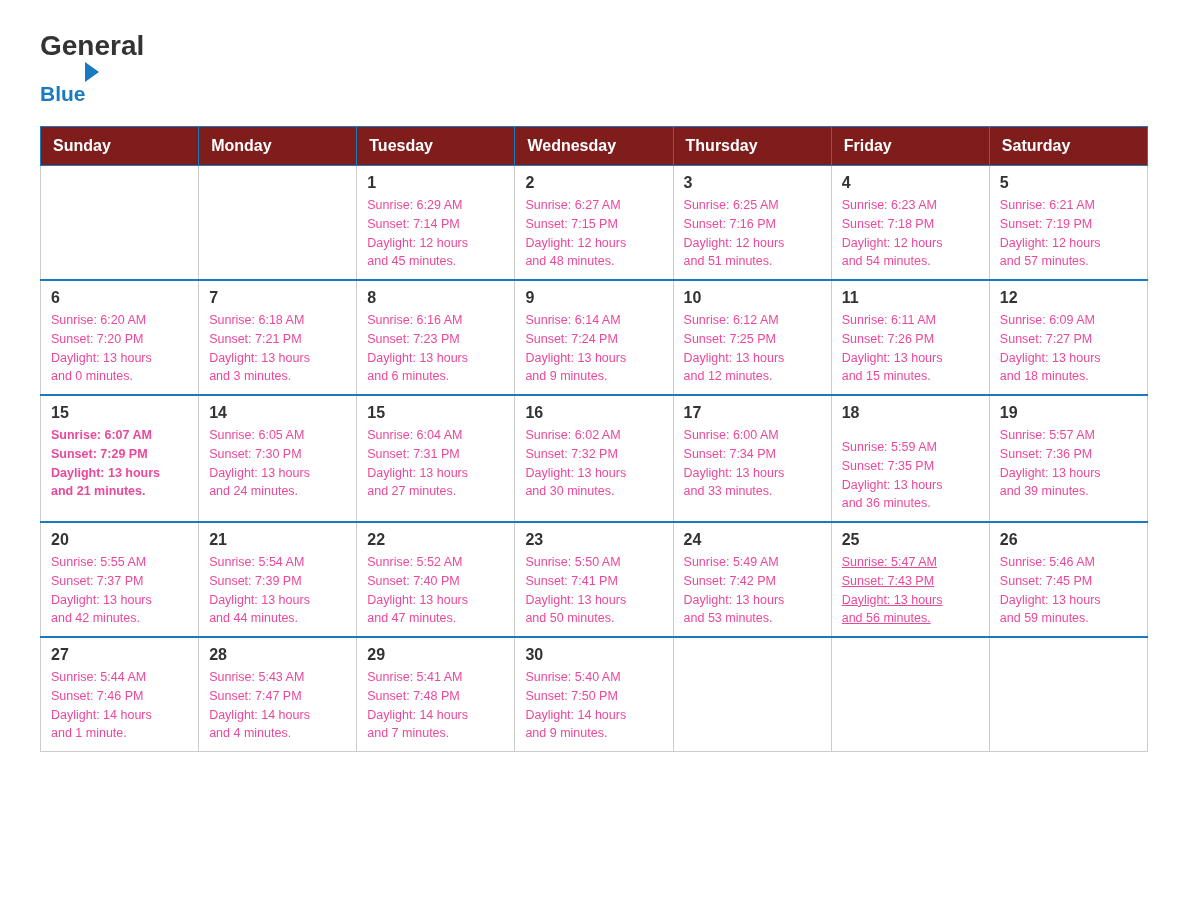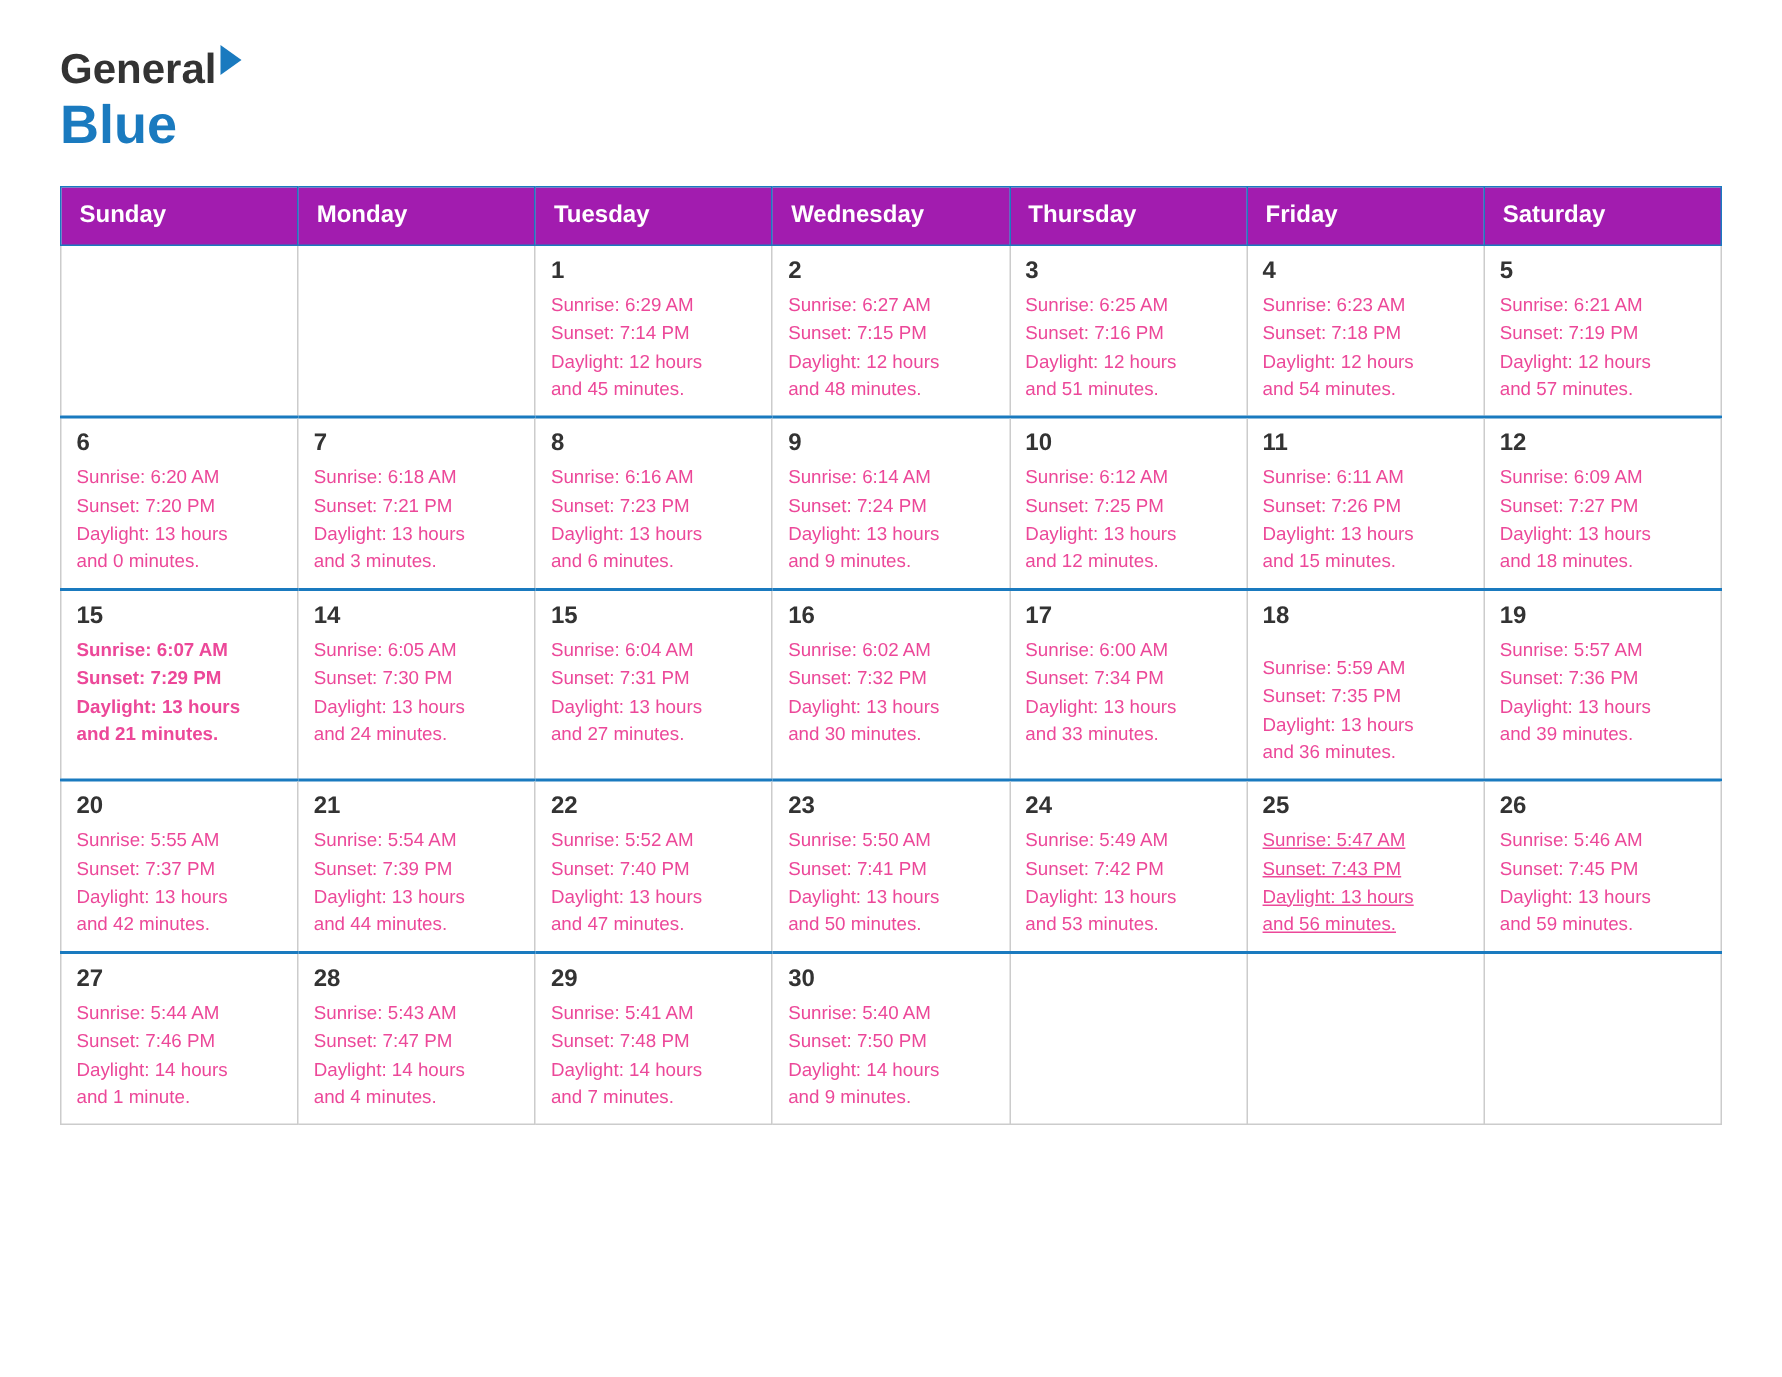--- a/index.html
+++ b/index.html
@@ -23,21 +23,21 @@
     }
     .title-area { text-align: right; }
     .month-title { font-size: 52px; font-weight: normal; color: #333; }
     .location { font-size: 22px; color: #555; margin-top: 4px; }
     .calendar {
       width: 100%;
       border-collapse: collapse;
       border: 1px solid #aaa;
     }
     .calendar th {
-      background-color: #a21caf;
+      background-color: #7f1d1d;
       color: #fff;
       font-size: 16px;
       font-weight: bold;
       padding: 10px 12px;
       text-align: left;
       border: 1px solid #1a7abf;
     }
     .calendar td {
       vertical-align: top;
       padding: 8px 10px;
@@ -63,26 +63,26 @@
     }
     .row-divider td {
       border-top: 2px solid #1a7abf;
     }
   </style>
 </head>
 <body>
 
 <div class="header">
   <div class="logo">
-  <div style="display:flex;align-items:flex-start;">
+  <div style="display:flex;align-items:center;flex-direction:column;">
     <span style="font-size:28px;font-weight:bold;color:#333;">General</span>
     <span style="display:inline-block;width:0;height:0;border-left:14px solid #1a7abf;border-top:10px solid transparent;border-bottom:10px solid transparent;margin:0 3px;"></span>
   </div>
   <div>
-    <span style="font-size:36px;font-weight:bold;color:#1a7abf;">Blue</span>
+    <span style="font-size:21px;font-weight:bold;color:#1a7abf;">Blue</span>
   </div>
 </div>
   <div class="title-area">
     <div class="month-title"></div>
     <div class="location"></div>
   </div>
 </div>
 
 <table class="calendar">
   <thead>

